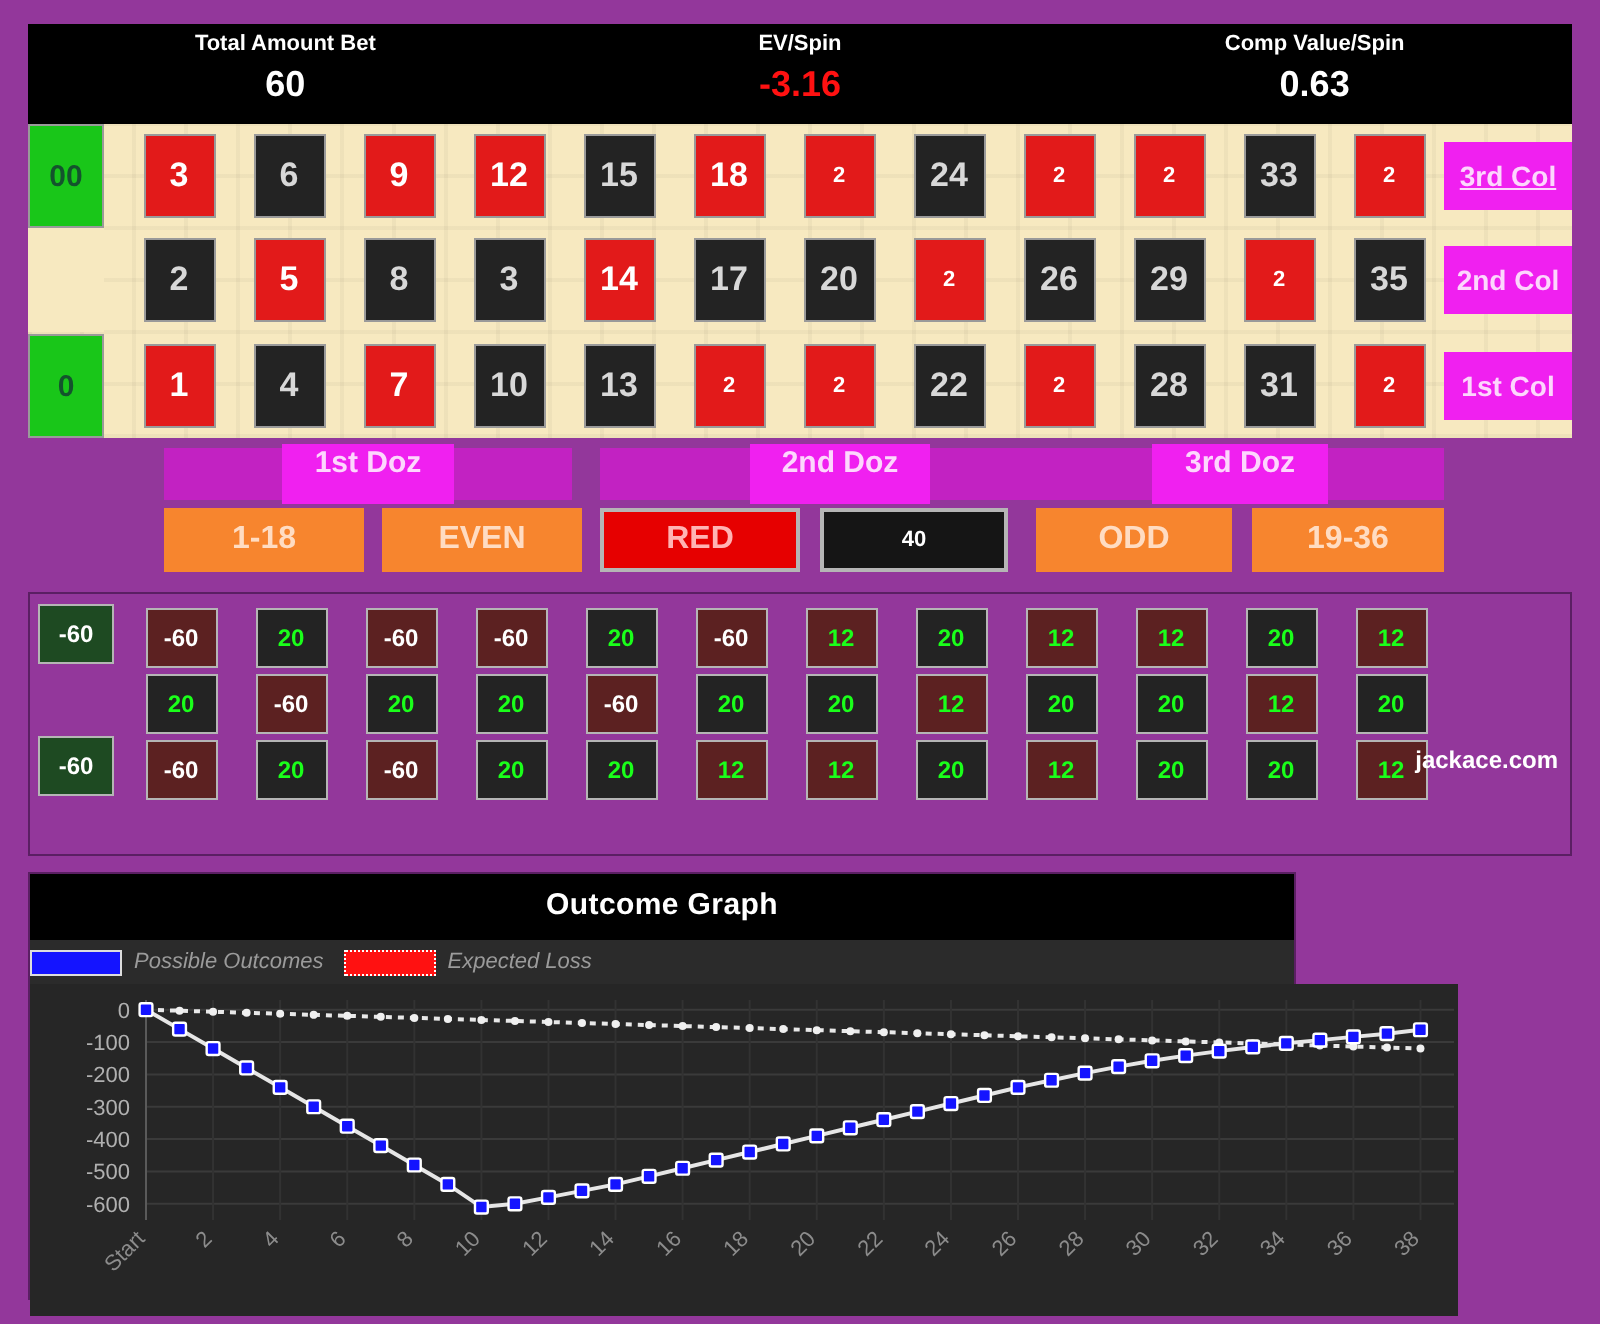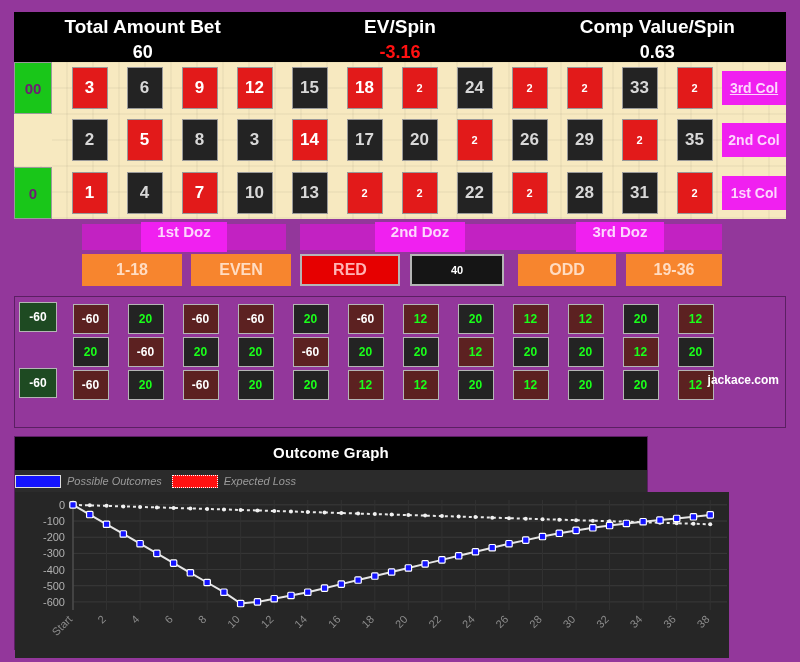--- a/index.html
+++ b/index.html
@@ -12,38 +12,38 @@
   .page{position:relative;width:800px;height:662px;box-sizing:border-box;padding:0;}
   .panel-title{
     color:#fff;text-align:center;font-weight:bold;font-size:15px;
     letter-spacing:.2px;padding:4px 0 5px 0;background:#000;
   }
 
   
   #stats{position:absolute;left:14px;top:12px;width:772px;height:50px;background:#000;}
   .stats-row{display:flex;width:100%;}
   .stats-cell{flex:1;text-align:center;color:#fff;}
-  .stats-label{font-size:19px;font-weight:bold;padding-top:4px;}
+  .stats-label{font-size:11px;font-weight:bold;padding-top:4px;}
   .stats-val{font-size:18px;font-weight:bold;padding-top:4px;}
   .stats-val.neg{color:#ff1111;}
 
   
   #board{
     position:absolute;left:14px;top:62px;width:772px;height:157px;
     background:#f7e9c0;
     background-image:
       repeating-linear-gradient(90deg, rgba(0,0,0,.035) 0 2px, rgba(0,0,0,0) 2px 26px),
       repeating-linear-gradient(0deg, rgba(0,0,0,.035) 0 2px, rgba(0,0,0,0) 2px 26px);
     box-sizing:border-box;
   }
   .zero-col{position:absolute;left:0;top:0;width:38px;height:157px;}
   .zero-cell{
     position:absolute;left:0;width:38px;height:52px;
     background:#19c619;border:1px solid #9a9a9a;box-sizing:border-box;
-    color:#701a75;font-weight:bold;font-size:15px;
+    color:#14532d;font-weight:bold;font-size:15px;
     display:flex;align-items:center;justify-content:center;
   }
   .zero-cell.blank{background:#f7e9c0;border:none;}
   #z00{top:0;}
   #zblank{top:52px;}
   #z0{top:105px;}
 
   .numgrid{position:absolute;left:48px;top:0;width:660px;height:157px;}
   .numrow{position:absolute;left:0;width:660px;height:52px;display:flex;}
   #row3{top:0;}

